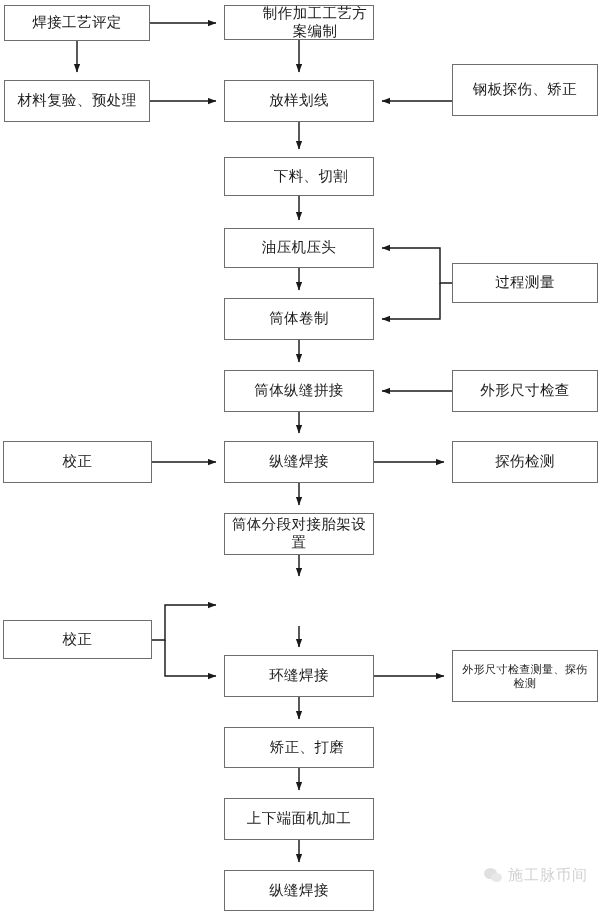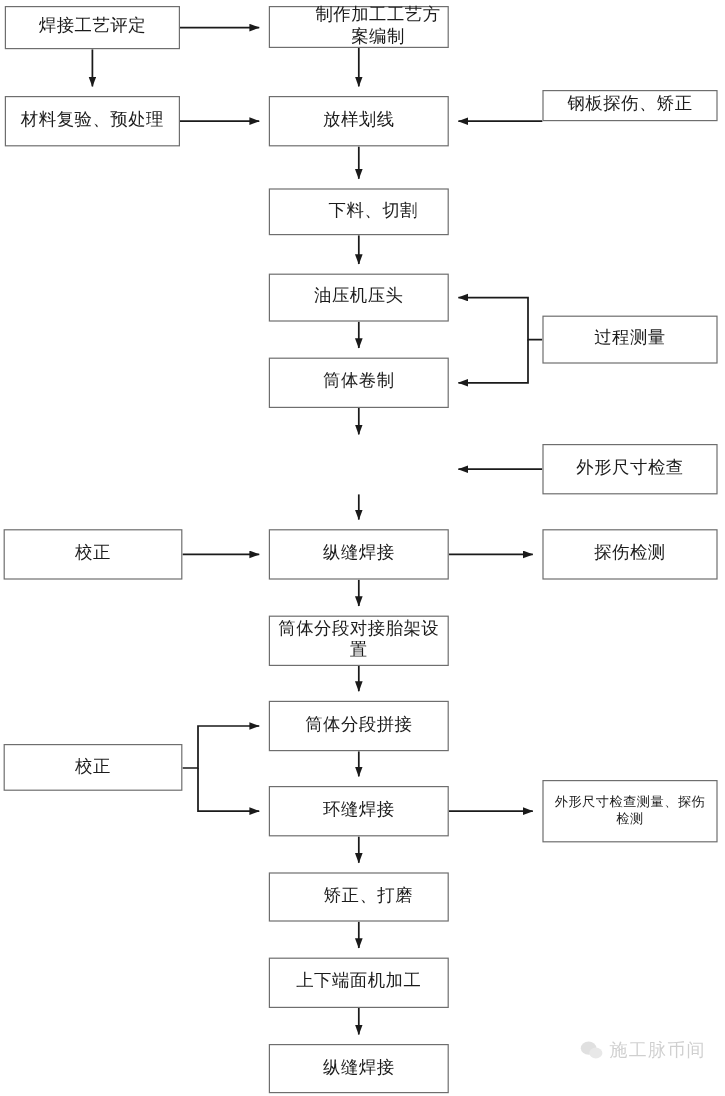--- a/index.html
+++ b/index.html
@@ -138,31 +138,31 @@
       <path d="M299,768 L299,790" marker-end="url(#ah)"></path>
 
       <path d="M299,840 L299,862" marker-end="url(#ah)"></path>
     </g>
   </svg>
 
   <div class="node" style="left:4px;top:5px;width:146px;height:36px;">焊接工艺评定</div>
   <div class="node" style="left:224px;top:5px;width:150px;height:35px;padding-left:36px;">制作加工工艺方案编制</div>
   <div class="node" style="left:4px;top:80px;width:146px;height:42px;">材料复验、预处理</div>
   <div class="node" style="left:224px;top:80px;width:150px;height:42px;">放样划线</div>
-  <div class="node" style="left:452px;top:75px;width:146px;height:26px;">钢板探伤、矫正</div>
+  <div class="node" style="left:452px;top:64px;width:146px;height:52px;">钢板探伤、矫正</div>
   <div class="node" style="left:224px;top:157px;width:150px;height:39px;padding-left:28px;">下料、切割</div>
   <div class="node" style="left:224px;top:228px;width:150px;height:40px;">油压机压头</div>
   <div class="node" style="left:452px;top:263px;width:146px;height:40px;">过程测量</div>
   <div class="node" style="left:224px;top:298px;width:150px;height:42px;">筒体卷制</div>
+  <div class="node" style="left:224px;top:370px;width:150px;height:42px;">筒体纵缝拼接</div>
   <div class="node" style="left:452px;top:370px;width:146px;height:42px;">外形尺寸检查</div>
   <div class="node" style="left:3px;top:441px;width:149px;height:42px;">校正</div>
   <div class="node" style="left:224px;top:441px;width:150px;height:42px;">纵缝焊接</div>
   <div class="node" style="left:452px;top:441px;width:146px;height:42px;">探伤检测</div>
   <div class="node" style="left:224px;top:513px;width:150px;height:42px;">筒体分段对接胎架设置</div>
-  <div class="node" style="left:224px;top:584px;width:150px;height:42px;">筒体分段拼接</div>
   <div class="node" style="left:3px;top:620px;width:149px;height:39px;">校正</div>
   <div class="node" style="left:224px;top:655px;width:150px;height:42px;">环缝焊接</div>
   <div class="node two-line" style="left:452px;top:650px;width:146px;height:52px;">外形尺寸检查测量、探伤检测</div>
   <div class="node" style="left:224px;top:727px;width:150px;height:41px;padding-left:20px;">矫正、打磨</div>
   <div class="node" style="left:224px;top:798px;width:150px;height:42px;">上下端面机加工</div>
   <div class="node" style="left:224px;top:870px;width:150px;height:41px;">纵缝焊接</div>
 
   <div class="watermark" style="left:484px;top:866px;">
     <span class="wm-logo">
       <span class="b1"></span>

